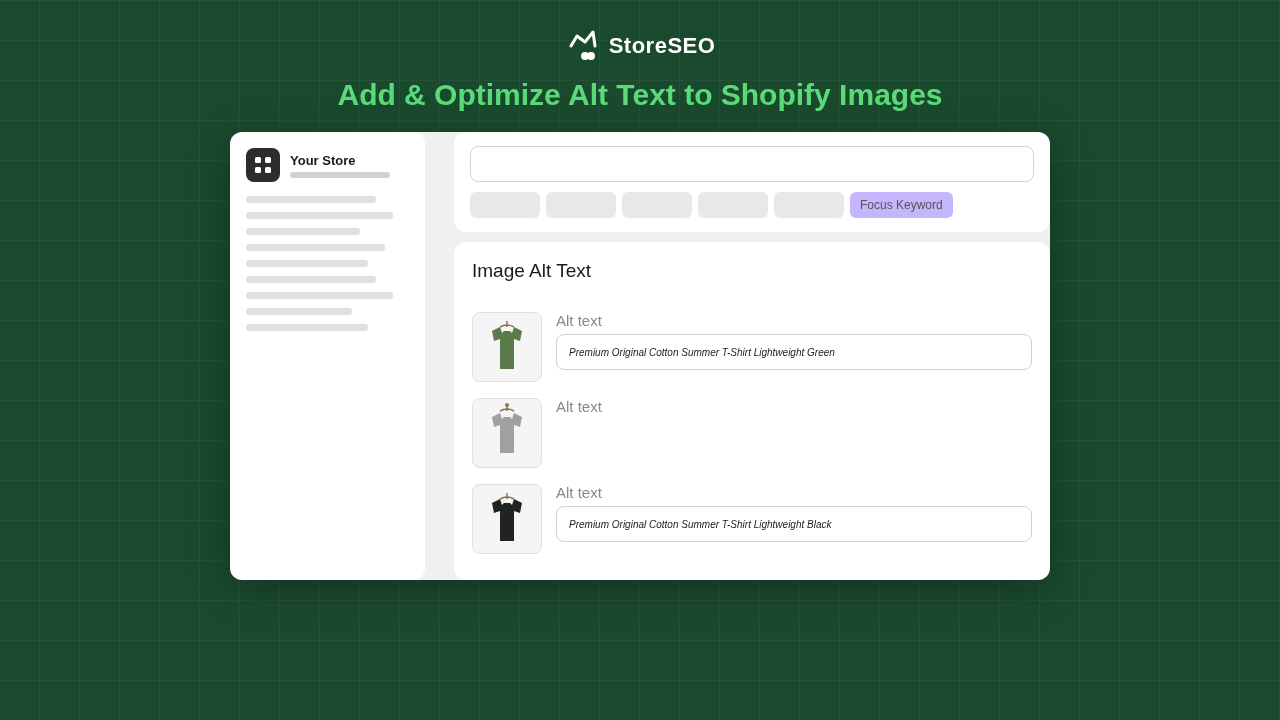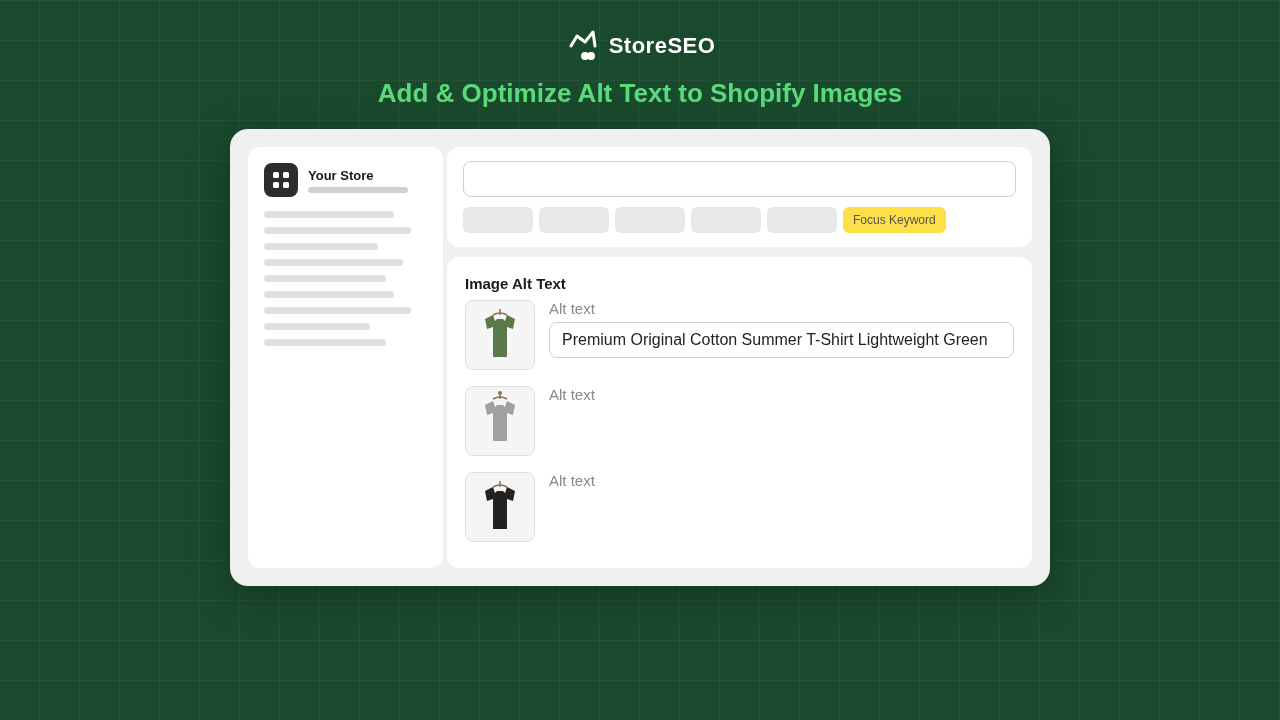--- a/index.html
+++ b/index.html
@@ -39,33 +39,32 @@
     }
 
     .logo-text {
       font-size: 22px;
       font-weight: 700;
       color: #ffffff;
       letter-spacing: 0.5px;
     }
 
     .headline {
-      font-size: 26px;
+      font-size: 30px;
       font-weight: 700;
       color: #5adb7a;
       text-align: center;
     }
 
     .main-card {
       width: 820px;
       background: #f0f0f0;
       border-radius: 18px;
-      padding: 18px;
-      display: flex;
-      gap: 4px;
+      display: flex;
+      gap: 29px;
       box-shadow: 0 8px 40px rgba(0,0,0,0.3);
     }
 
     
     .sidebar {
       width: 195px;
       background: #ffffff;
       border-radius: 12px;
       padding: 16px;
       flex-shrink: 0;
@@ -155,43 +154,43 @@
     }
 
     .filter-tag {
       height: 26px;
       background: #e8e8e8;
       border-radius: 6px;
       width: 70px;
     }
 
     .filter-tag.keyword {
-      background: #fde047;
+      background: #c4b5fd;
       border-radius: 6px;
       width: auto;
       padding: 0 10px;
       font-size: 12px;
       color: #555;
       display: flex;
       align-items: center;
       font-weight: 500;
     }
 
     .image-alt-card {
       background: #ffffff;
       border-radius: 12px;
       padding: 18px 18px 10px 18px;
       flex: 1;
     }
 
     .image-alt-title {
-      font-size: 15px;
-      font-weight: 700;
+      font-size: 19px;
+      font-weight: 400;
       color: #1a1a1a;
-      margin-bottom: 8px;
+      margin-bottom: 30px;
     }
 
     .product-item {
       display: flex;
       gap: 14px;
       margin-bottom: 16px;
       align-items: flex-start;
     }
 
     .product-thumb {
@@ -221,24 +220,25 @@
       color: #888;
       margin-bottom: 5px;
     }
 
     .alt-input {
       width: 100%;
       height: 36px;
       border: 1.5px solid #d0d0d0;
       border-radius: 8px;
       padding: 0 12px;
-      font-size: 16px;
+      font-size: 10px;
       color: #222;
       background: #fff;
       outline: none;
+      font-style: italic;
     }
   </style>
 </head>
 <body>
 
 <div class="header">
   <div class="logo-row">
     <svg class="logo-icon" viewBox="0 0 36 36" fill="none" xmlns="http://www.w3.org/2000/svg">
       <path d="M6 18 L12 8 L20 14 L28 4 L30 18" stroke="white" stroke-width="3" stroke-linecap="round" stroke-linejoin="round" fill="none"></path>
       <circle cx="20" cy="28" r="4" fill="white"></circle>
@@ -331,19 +331,20 @@
       <div class="product-item">
         <div class="product-thumb">
           <svg viewBox="0 0 50 60" xmlns="http://www.w3.org/2000/svg">
             <line x1="25" y1="4" x2="25" y2="10" stroke="#8B7355" stroke-width="1.5"></line>
             <path d="M18 10 Q25 6 32 10" stroke="#8B7355" stroke-width="1.5" fill="none"></path>
             <path d="M10 14 L18 10 L20 16 L22 14 L28 14 L30 16 L32 10 L40 14 L38 24 L32 22 L32 52 L18 52 L18 22 L12 24 Z" fill="#222222"></path>
           </svg>
         </div>
         <div class="product-info">
           <div class="alt-label">Alt text</div>
+          <input class="alt-input" type="text" value="Premium Original Cotton Summer T-Shirt Lightweight Black" style="">
         </div>
       </div>
 
     </div>
   </div>
 
 </div>
 
 </body></html>

